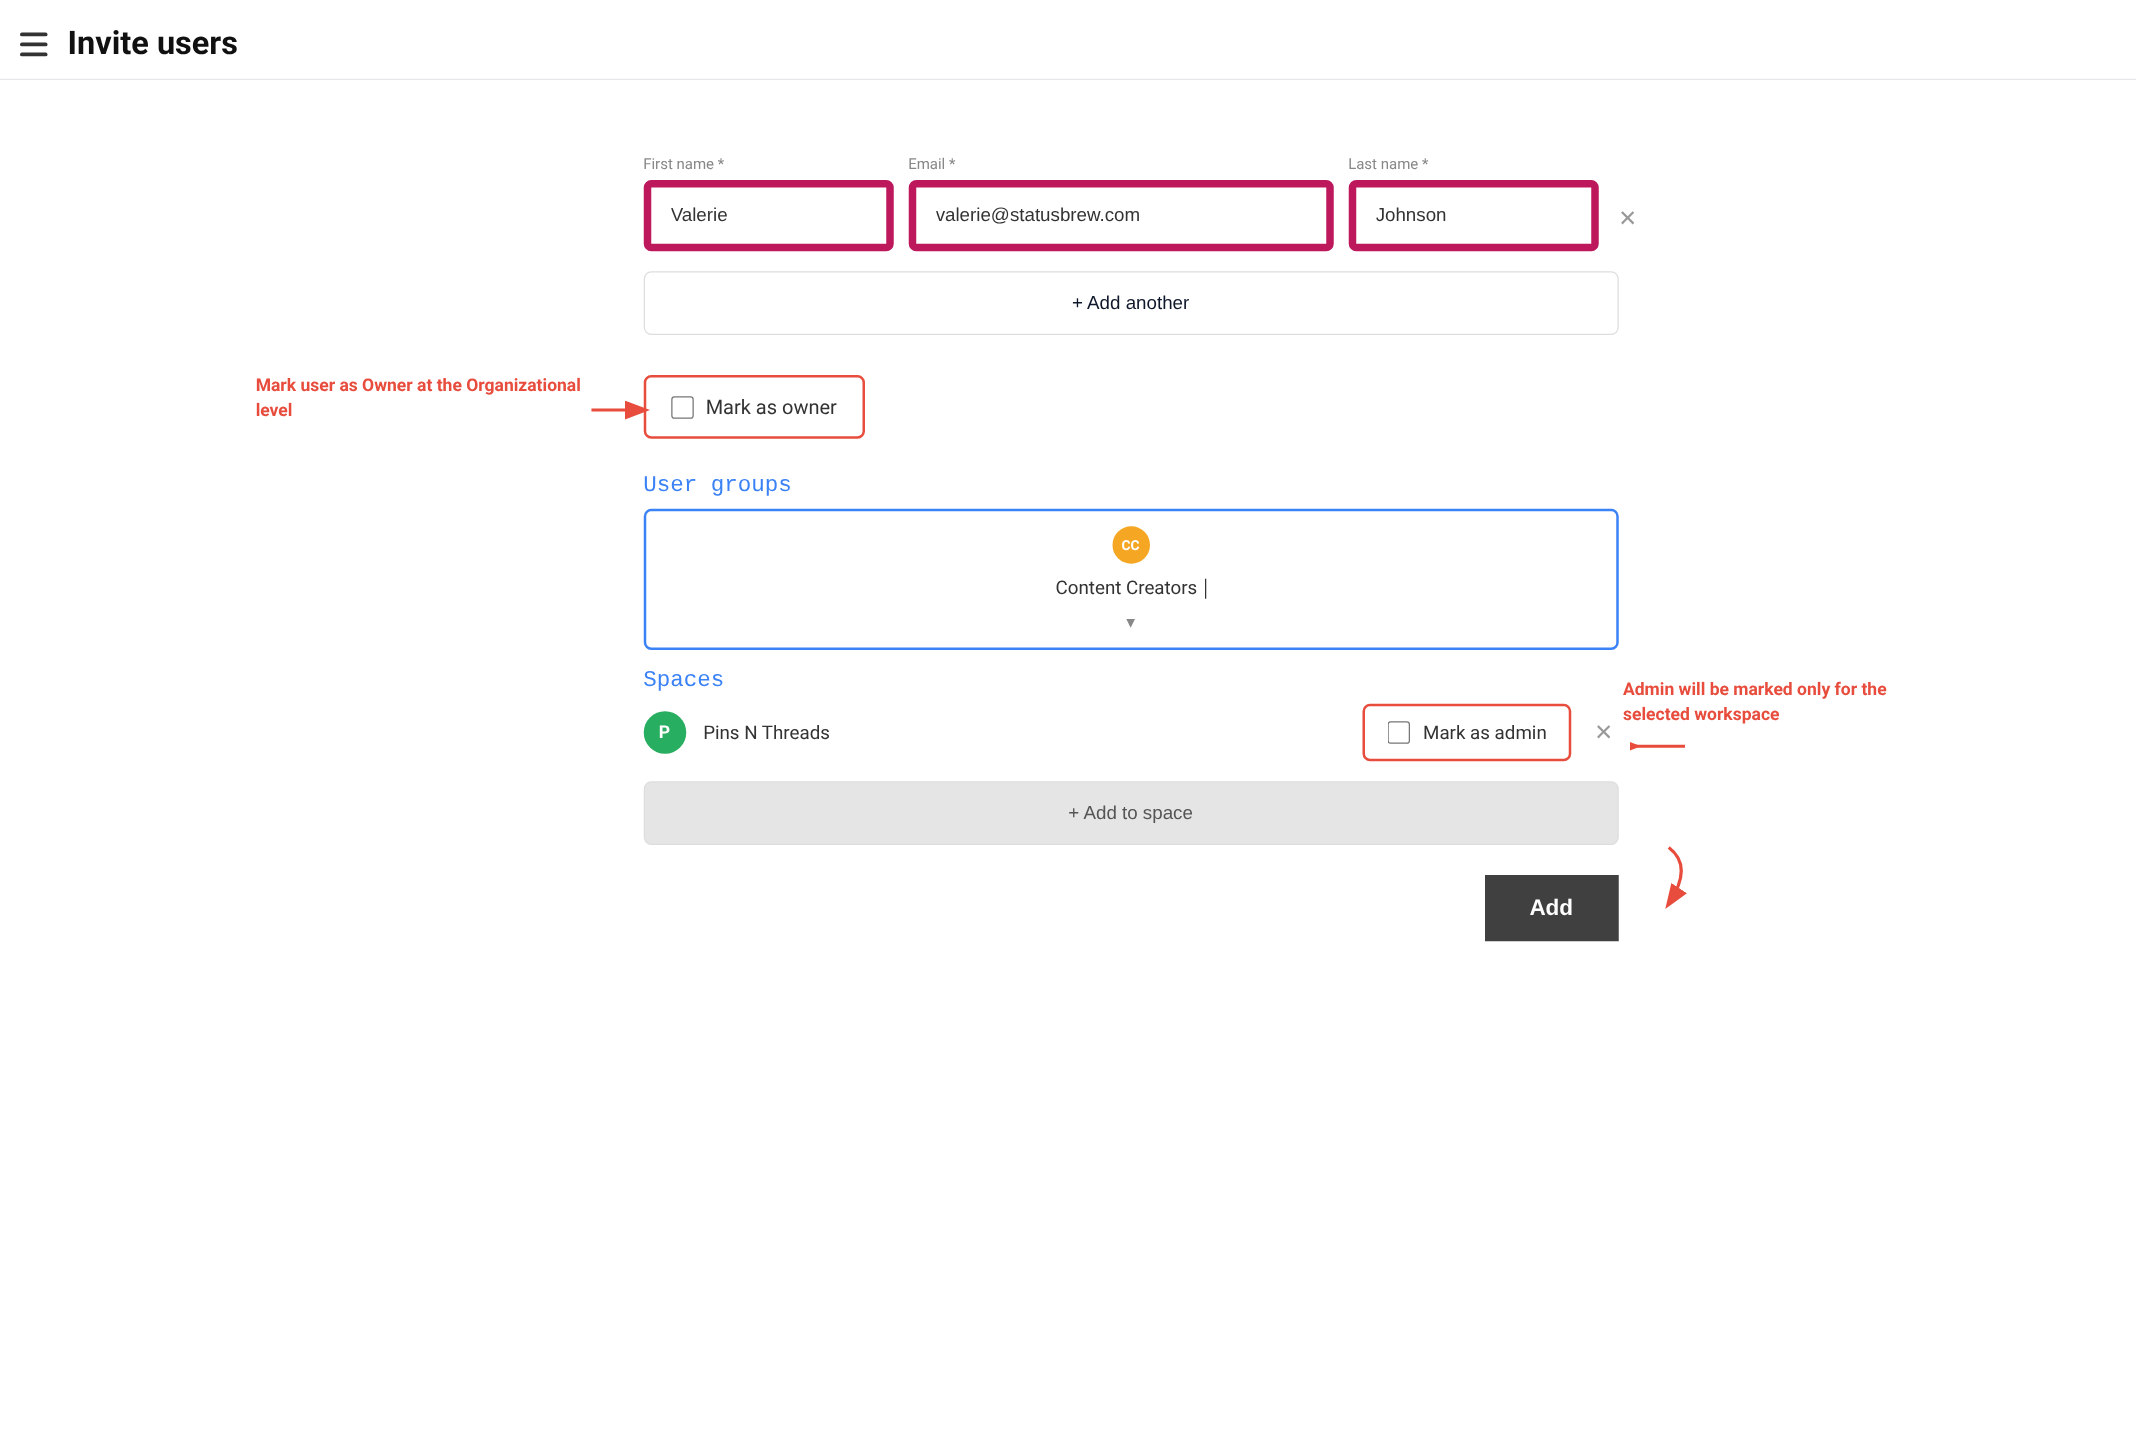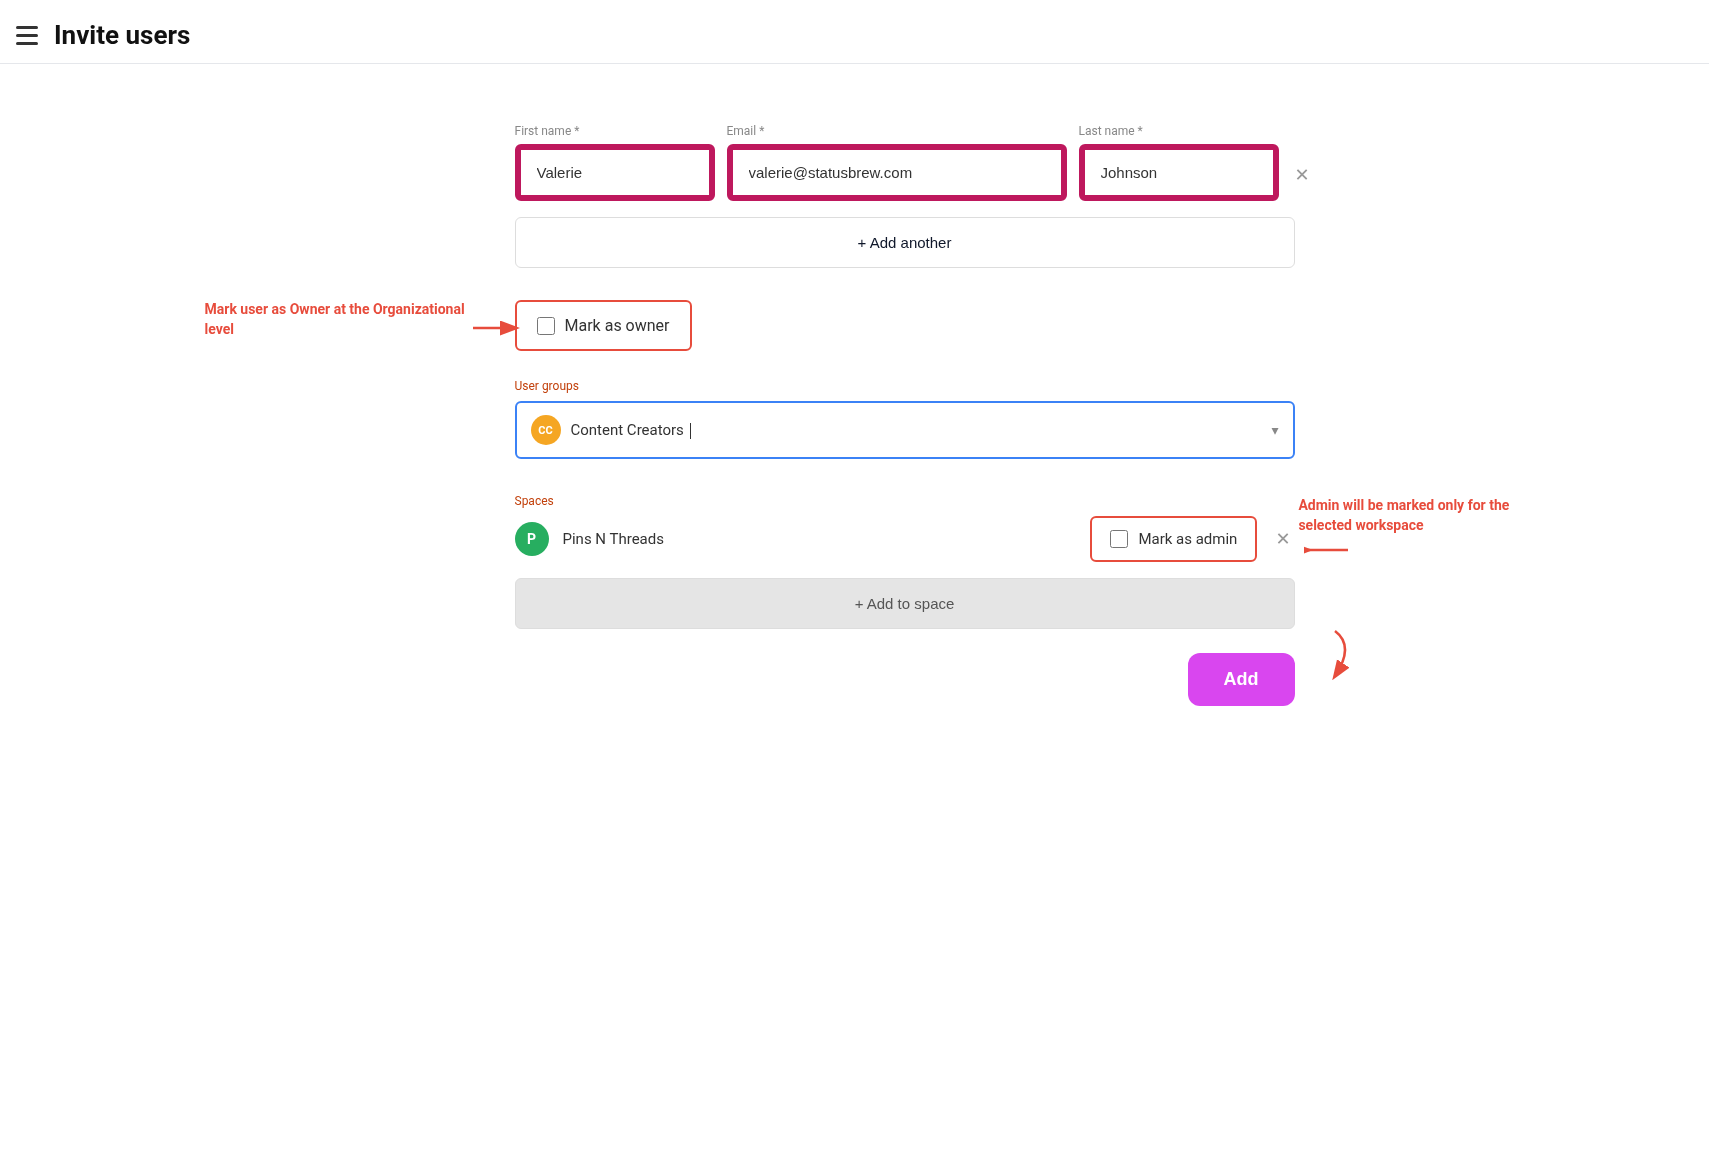--- a/index.html
+++ b/index.html
@@ -158,38 +158,40 @@
     }
 
     .annotation-owner {
       left: -310px;
       top: 0px;
       width: 280px;
     }
 
     
     .section-label {
-      font-size: 12px;
-      color: #c2410c;
+      font-size: 18px;
+      color: #3b82f6;
       margin-bottom: 8px;
+      font-family: Liberation Mono, monospace;
     }
 
     .user-groups-select {
       width: 100%;
       border: 2px solid #3b82f6;
       border-radius: 6px;
       padding: 12px 14px;
       font-size: 15px;
       display: flex;
       align-items: center;
       gap: 10px;
       cursor: pointer;
       background: #fff;
-      margin-bottom: 35px;
+      margin-bottom: 15px;
       position: relative;
+      flex-direction: column;
     }
 
     .group-badge {
       width: 30px;
       height: 30px;
       border-radius: 50%;
       background: #f5a623;
       display: flex;
       align-items: center;
       justify-content: center;
@@ -283,24 +285,24 @@
       font-size: 15px;
       color: #555;
       cursor: pointer;
       text-align: center;
       margin-bottom: 24px;
     }
 
     .add-btn {
       display: block;
       margin-left: auto;
-      background: #d946ef;
+      background: #404040;
       color: #fff;
       border: none;
-      border-radius: 12px;
+      border-radius: 0;
       padding: 16px 36px;
       font-size: 18px;
       font-weight: 600;
       cursor: pointer;
     }
 
     .cursor-line {
       display: inline-block;
       width: 1px;
       height: 16px;

